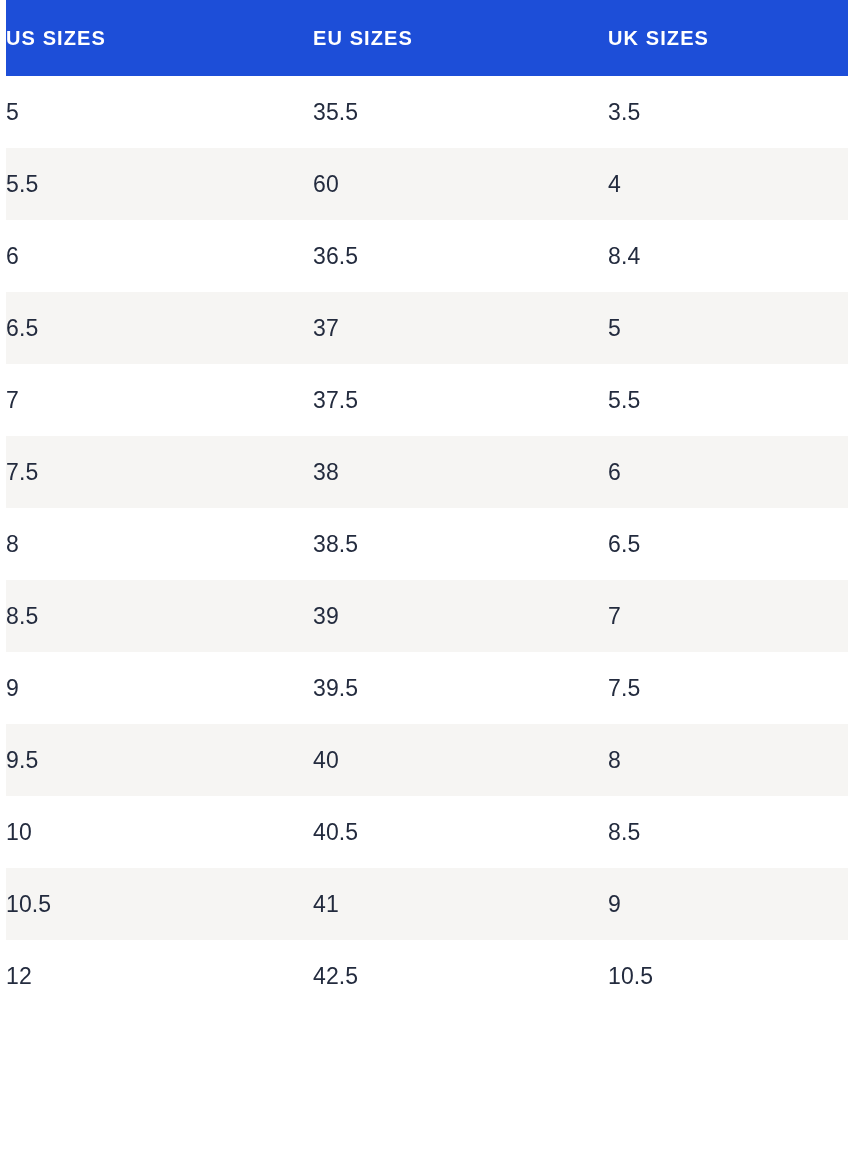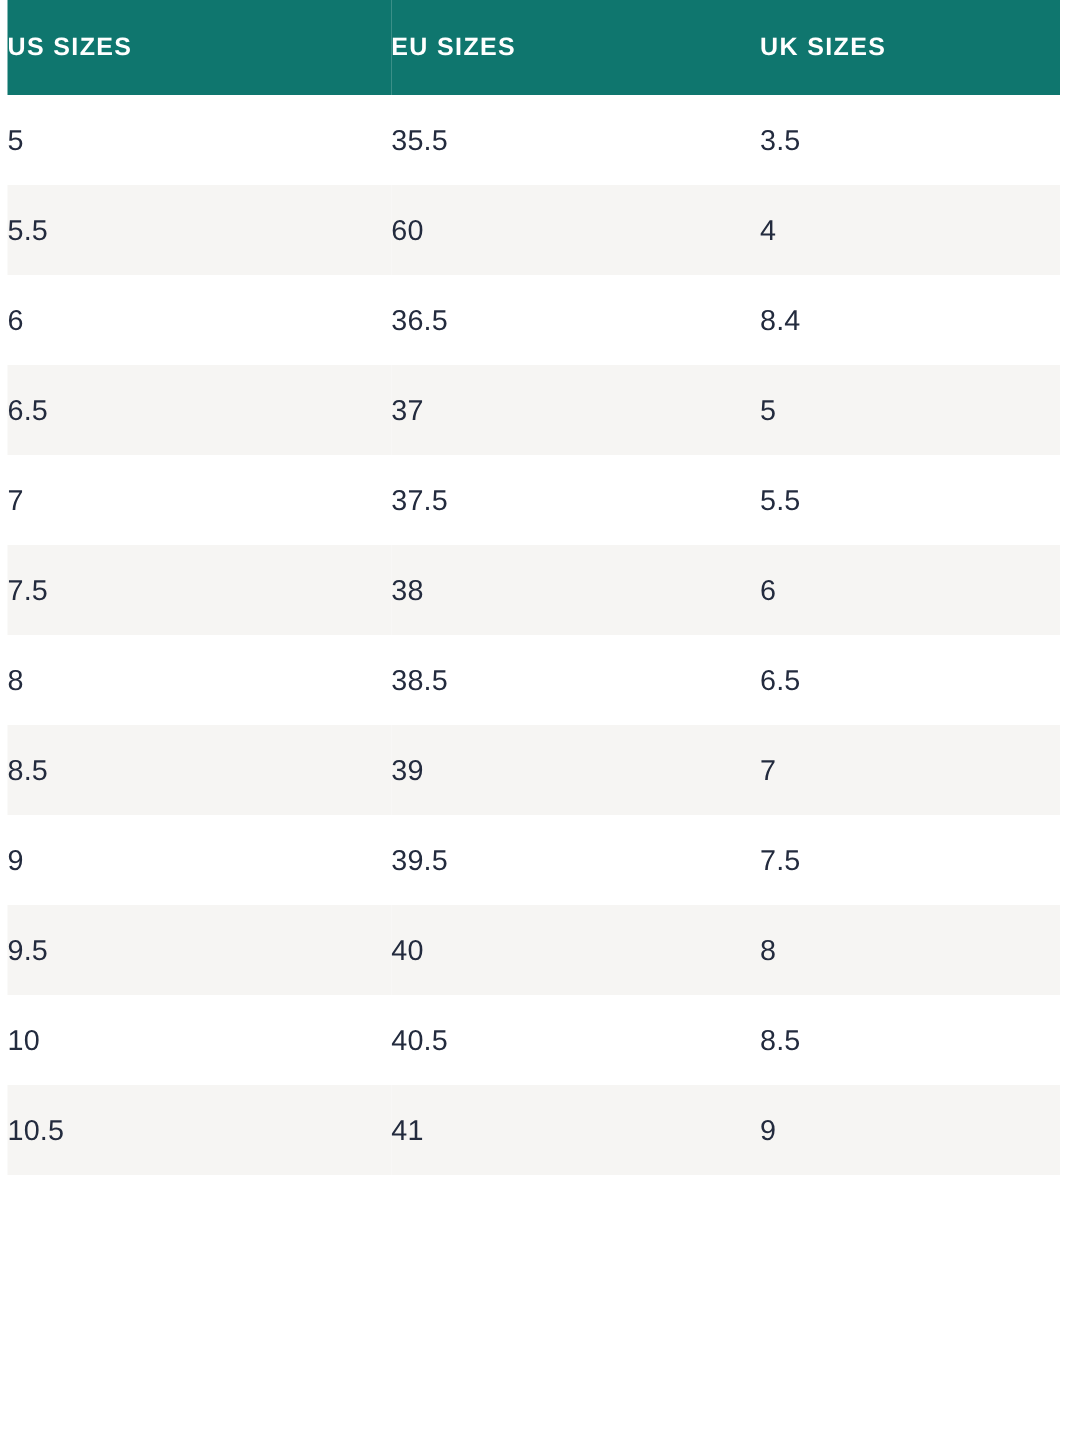--- a/index.html
+++ b/index.html
@@ -27,21 +27,21 @@
   }
 
   .size-table {
     width: 842px;
     border-collapse: collapse;
     table-layout: fixed;
   }
 
   
   .size-table thead tr {
-    background: #0f766e;
+    background: #1d4ed8;
     margin-left: 44px;
   }
 
   .size-table thead th {
     height: 76px;
     padding: 0;
     margin: 0;
     text-align: left;
     vertical-align: middle;
     color: #ffffff;
@@ -158,17 +158,22 @@
         <tr>
           <td class="cell-us">10</td>
           <td class="cell-eu">40.5</td>
           <td class="cell-uk">8.5</td>
         </tr>
         <tr class="striped">
           <td class="cell-us">10.5</td>
           <td class="cell-eu">41</td>
           <td class="cell-uk">9</td>
         </tr>
+        <tr>
+          <td class="cell-us">12</td>
+          <td class="cell-eu">42.5</td>
+          <td class="cell-uk">10.5</td>
+        </tr>
       </tbody>
 
   </table>
 
 </div>
 
 </body></html>

